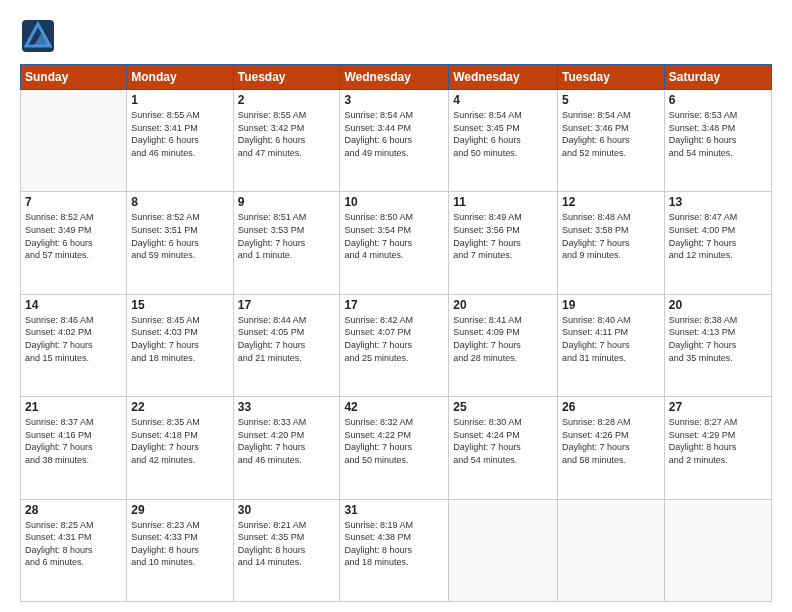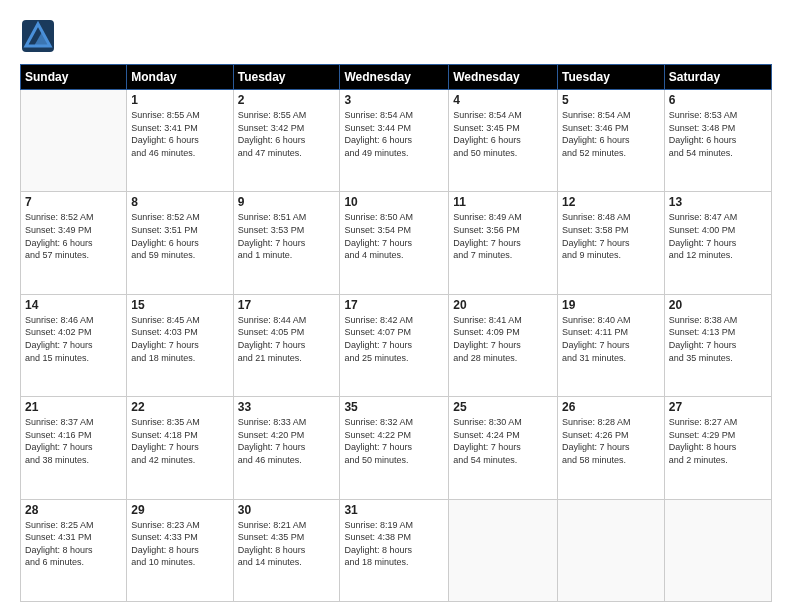--- a/index.html
+++ b/index.html
@@ -35,21 +35,21 @@
     .subtitle {
       font-size: 15px;
       color: #555;
     }
     .calendar {
       width: 100%;
       border-collapse: collapse;
       flex: 1;
     }
     .calendar thead tr th {
-      background: #000000;
+      background: #c2410c;
       color: #fff;
       font-size: 12px;
       font-weight: bold;
       padding: 5px 4px;
       text-align: left;
       border: 1px solid #2a5a9a;
     }
     .calendar tbody tr td {
       border: 1px solid #ccc;
       vertical-align: top;
@@ -226,21 +226,21 @@
           </td>
           <td>
             <span class="day-number">22</span>
             <div class="day-info">Sunrise: 8:35 AM<br>Sunset: 4:18 PM<br>Daylight: 7 hours<br>and 42 minutes.</div>
           </td>
           <td>
             <span class="day-number">33</span>
             <div class="day-info">Sunrise: 8:33 AM<br>Sunset: 4:20 PM<br>Daylight: 7 hours<br>and 46 minutes.</div>
           </td>
           <td>
-            <span class="day-number">35</span>
+            <span class="day-number">42</span>
             <div class="day-info">Sunrise: 8:32 AM<br>Sunset: 4:22 PM<br>Daylight: 7 hours<br>and 50 minutes.</div>
           </td>
           <td>
             <span class="day-number">25</span>
             <div class="day-info">Sunrise: 8:30 AM<br>Sunset: 4:24 PM<br>Daylight: 7 hours<br>and 54 minutes.</div>
           </td>
           <td>
             <span class="day-number">26</span>
             <div class="day-info">Sunrise: 8:28 AM<br>Sunset: 4:26 PM<br>Daylight: 7 hours<br>and 58 minutes.</div>
           </td>

